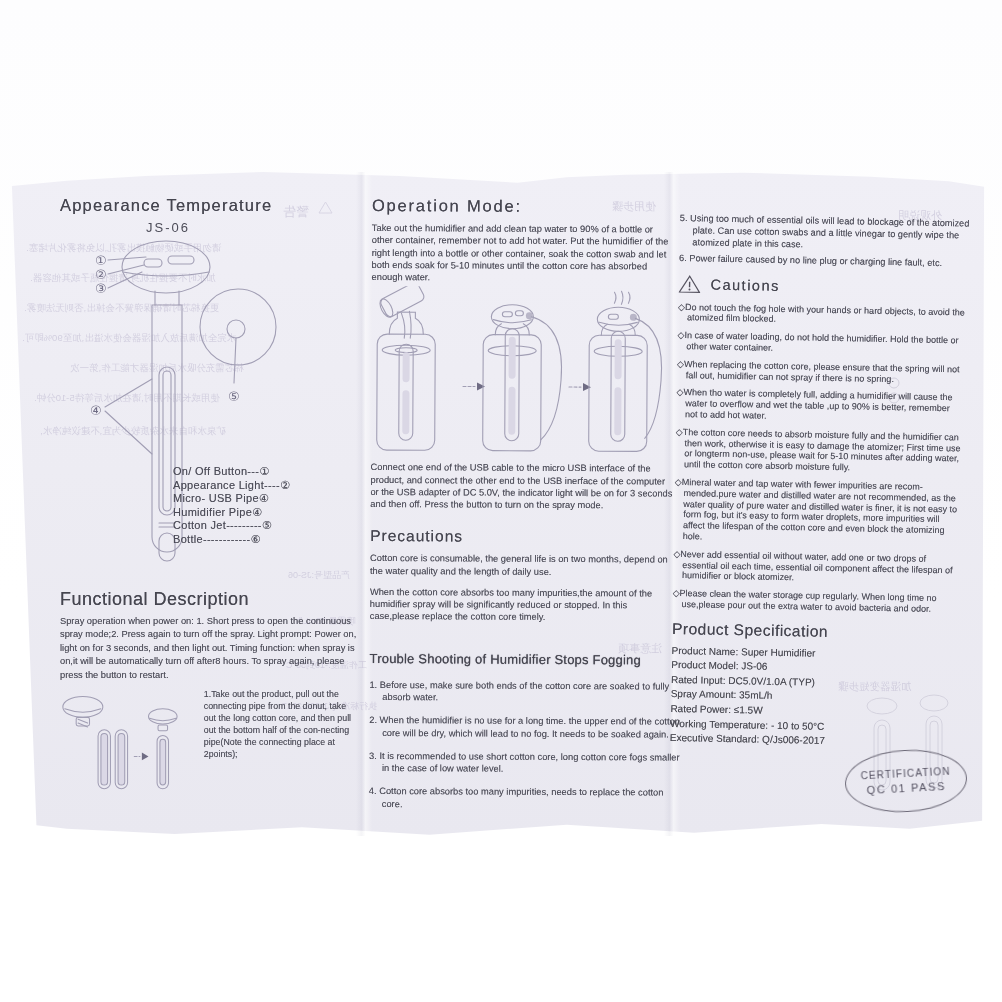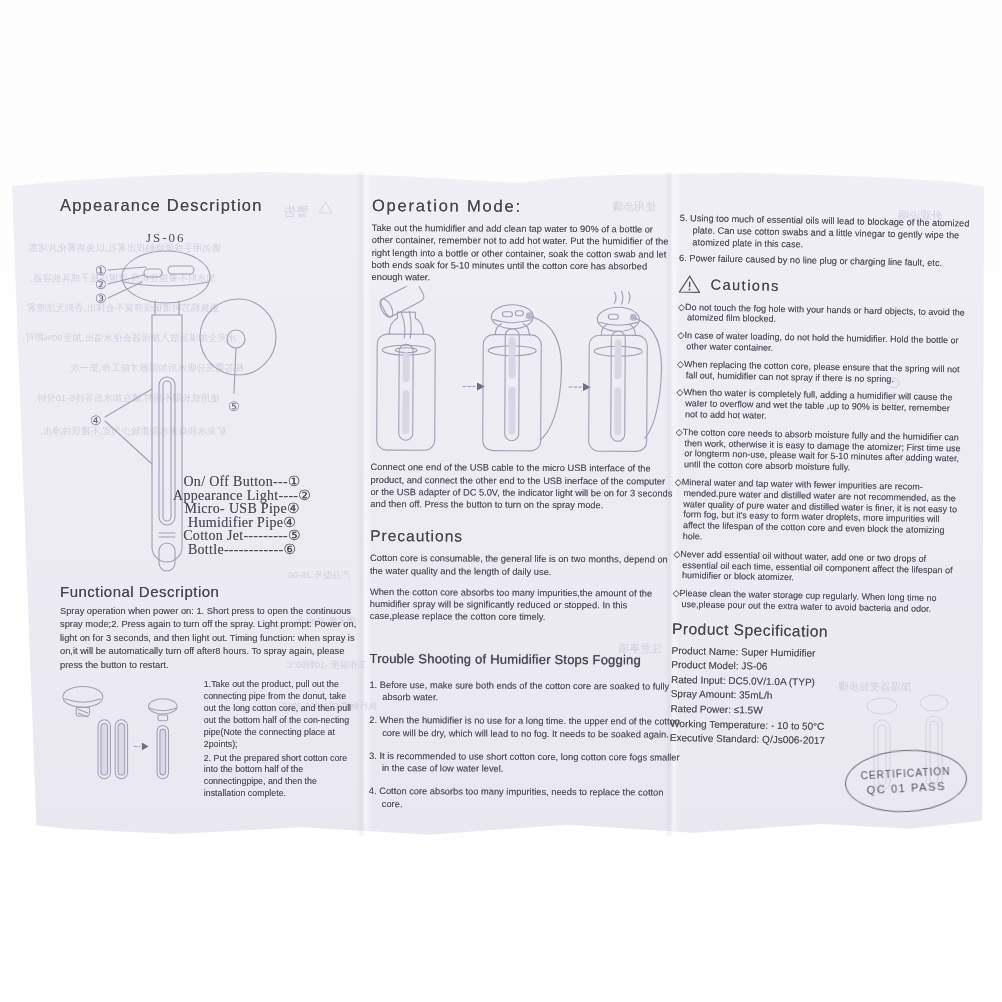--- a/index.html
+++ b/index.html
@@ -20,22 +20,22 @@
   .col{position:absolute;color:#4c4c58;}
   .h1{font-size:16.5px;letter-spacing:1.2px;color:#45454f;margin:0;font-weight:normal;
       text-shadow:0 0 .6px rgba(70,70,82,.8);}
   .h2{font-size:15px;letter-spacing:.5px;color:#45454f;margin:0;font-weight:normal;
       text-shadow:0 0 .6px rgba(70,70,82,.8);}
   .h3{font-size:13px;letter-spacing:.2px;color:#45454f;margin:0;font-weight:normal;
       text-shadow:0 0 .7px rgba(70,70,82,.9);}
   .body-txt{font-size:9.3px;line-height:1.32;color:#4c4c58;text-shadow:0 0 .5px rgba(76,76,88,.55);margin:0;}
   .hang{padding-left:13px;text-indent:-13px;}
   .hang9{padding-left:9px;text-indent:-9px;}
-  .legend{position:absolute;font-size:14px;letter-spacing:.3px;line-height:13.6px;color:#4b4b57;
-      text-shadow:0 0 .5px rgba(76,76,88,.55);text-align:center;}
+  .legend{position:absolute;font-size:11px;letter-spacing:.3px;line-height:13.6px;color:#4b4b57;
+      text-shadow:0 0 .5px rgba(76,76,88,.55);}
   .spec-row{font-size:10px;line-height:14.6px;color:#47474f;text-shadow:0 0 .5px rgba(76,76,88,.55);}
   .line-art{stroke:#a19eb4;fill:none;stroke-width:1.1;stroke-linecap:round;}
   .stamp{
     position:absolute;left:845px;top:750px;width:120px;height:60px;
     border:1.4px solid #6b6876;border-radius:50%;transform:rotate(-3deg);
     display:flex;flex-direction:column;align-items:center;justify-content:center;
     color:#535060;filter:blur(.2px);
   }
   .stamp .l1{font-size:10px;letter-spacing:1.1px;}
   .stamp .l2{font-size:11px;letter-spacing:1.6px;margin-top:3px;}
@@ -82,23 +82,23 @@
         <rect x="74" y="24" width="16" height="72" rx="8"></rect>
         <rect x="78" y="29" width="8" height="62" rx="4"></rect>
     </g>
   </svg>
   <svg class="ghost-shape" style="left:884px;top:376px;opacity:.35;" width="20" height="32" viewBox="0 0 20 32">
     <circle cx="10" cy="7" r="5" stroke="#9a96ad" fill="none"></circle>
       <circle cx="10" cy="22" r="5" stroke="#9a96ad" fill="none"></circle>
   </svg>
 
   <div class="col" style="left:60px;top:196px;width:298px;">
-    <h2 class="h1">Appearance Description</h2>
-
-    <div style="position:relative;width:298px;height:352px;margin-top:12px;font-family:Liberation Serif, serif;">
+    <h2 class="h1">Appearance Temperature</h2>
+
+    <div style="position:relative;width:298px;height:352px;margin-top:2px;">
       <svg width="295" height="352" viewBox="0 0 295 352">
         <text x="86" y="15" font-size="13" letter-spacing="2" fill="#4c4c58">JS-06</text>
         <g class="line-art">
           <ellipse cx="106" cy="50" rx="44" ry="26"></ellipse>
           <path d="M63,55 Q106,63 149,55"></path>
           <rect x="84" y="42" width="18" height="8" rx="4"></rect>
           <rect x="108" y="39" width="26" height="8" rx="4"></rect>
           <path d="M95,74 L95,88 M119,74 L119,88"></path>
           <path d="M92,88 h30 v232 a15,15 0 0 1 -30,0 z"></path>
           <rect x="99" y="150" width="16" height="148" rx="8"></rect>
@@ -124,21 +124,21 @@
       <div class="legend" style="left:113px;top:248px;">
         <div>On/ Off Button---①</div>
         <div>Appearance Light----②</div>
         <div>Micro- USB Pipe④</div>
         <div>Humidifier  Pipe④</div>
         <div>Cotton  Jet---------⑤</div>
         <div>Bottle------------⑥</div>
       </div>
     </div>
 
-    <h2 class="h2" style="margin-top:4px;font-size:15px;">Functional Description</h2>
+    <h2 class="h2" style="margin-top:20px;font-size:18px;">Functional Description</h2>
     <p class="body-txt" style="margin-top:5px;width:300px;line-height:1.45;">Spray operation when power on: 1. Short press to open the continuous spray mode;2. Press again to turn off the spray. Light prompt: Power on, light on for 3 seconds, and then light out. Timing function: when spray is on,it will be automatically turn off after8 hours. To spray again, please press the button to restart.</p>
 
     <div class="steps-row">
       <svg width="128" height="112" viewBox="0 0 128 112">
         <g class="line-art">
           <ellipse cx="24" cy="16" rx="21" ry="11"></ellipse>
           <path d="M5,18 Q24,25 43,18"></path>
           <rect x="17" y="27" width="14" height="9" rx="2"></rect>
           <path d="M19,29 l10,4 M19,33 l10,4"></path>
           <rect x="40" y="40" width="13" height="62" rx="6.5"></rect>
@@ -149,21 +149,20 @@
           <polygon points="86,64 86,72 93,68" fill="#6f6c84" stroke="none"></polygon>
           <ellipse cx="108" cy="26" rx="15" ry="8"></ellipse>
           <path d="M94,28 Q108,33 122,28"></path>
           <rect x="103" y="35" width="10" height="6" rx="1.5"></rect>
           <rect x="102" y="46" width="12" height="56" rx="6"></rect>
           <rect x="105" y="50" width="6" height="48" rx="3" fill="#dbd8e6"></rect>
         </g>
       </svg>
       <div style="width:162px;">
         <p class="body-txt" style="font-size:8.8px;line-height:1.35;">1.Take out the product, pull out the connecting pipe from the donut, take out the long cotton core, and then pull out the bottom half of the con-necting pipe(Note the connecting place at 2points);</p>
-        <p class="body-txt" style="font-size:8.8px;line-height:1.35;margin-top:2px;">2. Put the prepared short cotton core into the bottom half of the connectingpipe, and then the installation complete.</p>
       </div>
     </div>
   </div>
 
   <div class="col" style="left:372px;top:196px;width:302px;transform:rotate(.3deg);transform-origin:left top;">
     <h2 class="h1" style="letter-spacing:1.8px;">Operation Mode:</h2>
     <p class="body-txt" style="margin-top:7px;width:302px;">Take out the humidifier and add clean tap water to 90% of a bottle or other container, remember not to add hot water. Put the humidifier of the right length into a bottle or other container, soak the cotton swab and let both ends soak for 5-10 minutes until the cotton core has absorbed enough water.</p>
 
     <svg width="300" height="170" viewBox="0 0 300 170" style="display:block;margin-top:3px;">
       <g class="line-art">

